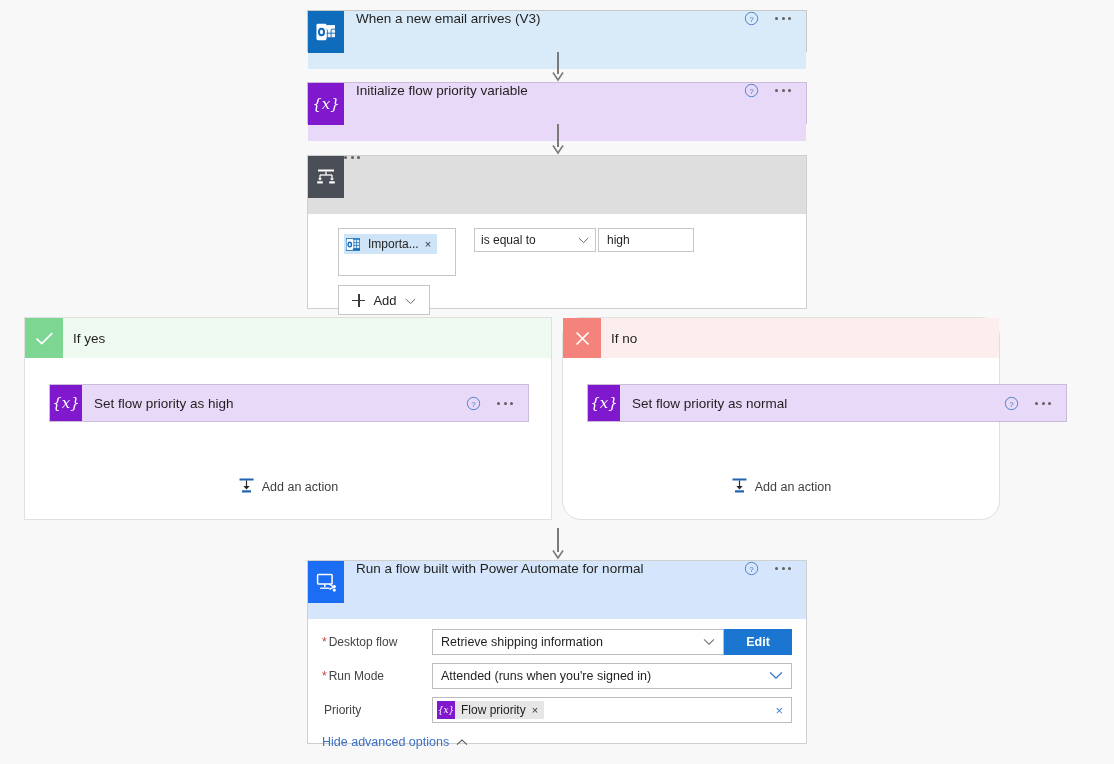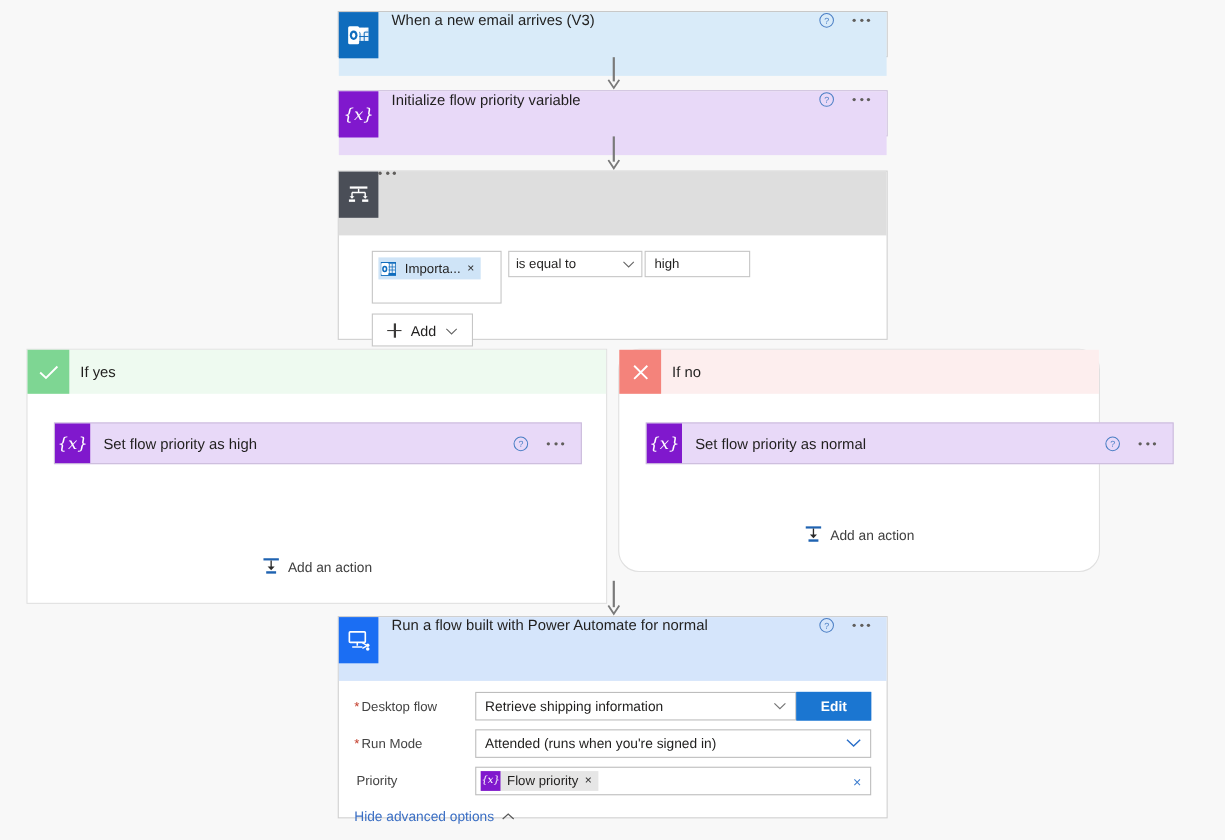--- a/index.html
+++ b/index.html
@@ -55,38 +55,38 @@
   }
   .token {
     display:inline-flex; align-items:center; gap:6px; height:20px;
     background:#cfe4f7; padding-right:6px; max-width:108px;
   }
   .token-ic { width:18px; height:18px; flex:0 0 18px; display:flex; align-items:center; justify-content:center; }
   .token-label { font-size:12px; color:#201f1e; white-space:nowrap; overflow:hidden; }
   .token-x { font-size:11px; color:#333; cursor:pointer; }
   .cond-select {
     width:122px; height:24px; border:1px solid #c6c6c6; background:#fff;
-    display:flex; align-items:center; padding:0 6px; margin-left:6px; font-size:12px; color:#201f1e;
+    display:flex; align-items:center; padding:0 6px; margin-left:18px; font-size:12px; color:#201f1e;
   }
   .cond-select .chev { margin-left:auto; }
   .cond-value {
     width:96px; height:24px; border:1px solid #c6c6c6; background:#fff;
     display:flex; align-items:center; padding:0 8px; margin-left:2px; font-size:12px; color:#201f1e;
   }
   .add-btn {
     margin-top:9px; width:92px; height:30px; border:1px solid #c6c6c6; background:#fff;
     display:flex; align-items:center; justify-content:center; gap:8px; font-size:13px; color:#201f1e; cursor:pointer;
   }
   .plus { position:relative; width:13px; height:13px; display:inline-block; }
   .plus::before { content:""; position:absolute; left:0; top:6px; width:13px; height:1.3px; background:#3b3a39; }
   .plus::after  { content:""; position:absolute; top:0; left:6px; height:13px; width:1.3px; background:#3b3a39; }
 
   
   .branch { position:absolute; background:#fff; border:1px solid #e0e0e0; }
-  #yes-branch { left:24px; top:317px; width:528px; height:232px; }
+  #yes-branch { left:24px; top:317px; width:528px; height:203px; }
   #no-branch  { left:562px; top:317px; width:438px; height:203px;border-radius:19px; }
   .branch-head { display:flex; align-items:center; height:40px; }
   .branch-head .mark { width:38px; height:40px; display:flex; align-items:center; justify-content:center; }
   .branch-head .lbl { padding-left:10px; font-size:13.5px; color:#201f1e; }
   .hd-green { background:#eefaf0; }
   .hd-red   { background:#fdeeee; }
   .mk-green { background:#7ed693; }
   .mk-red   { background:#f4837b; }
 
   .inner-action {

